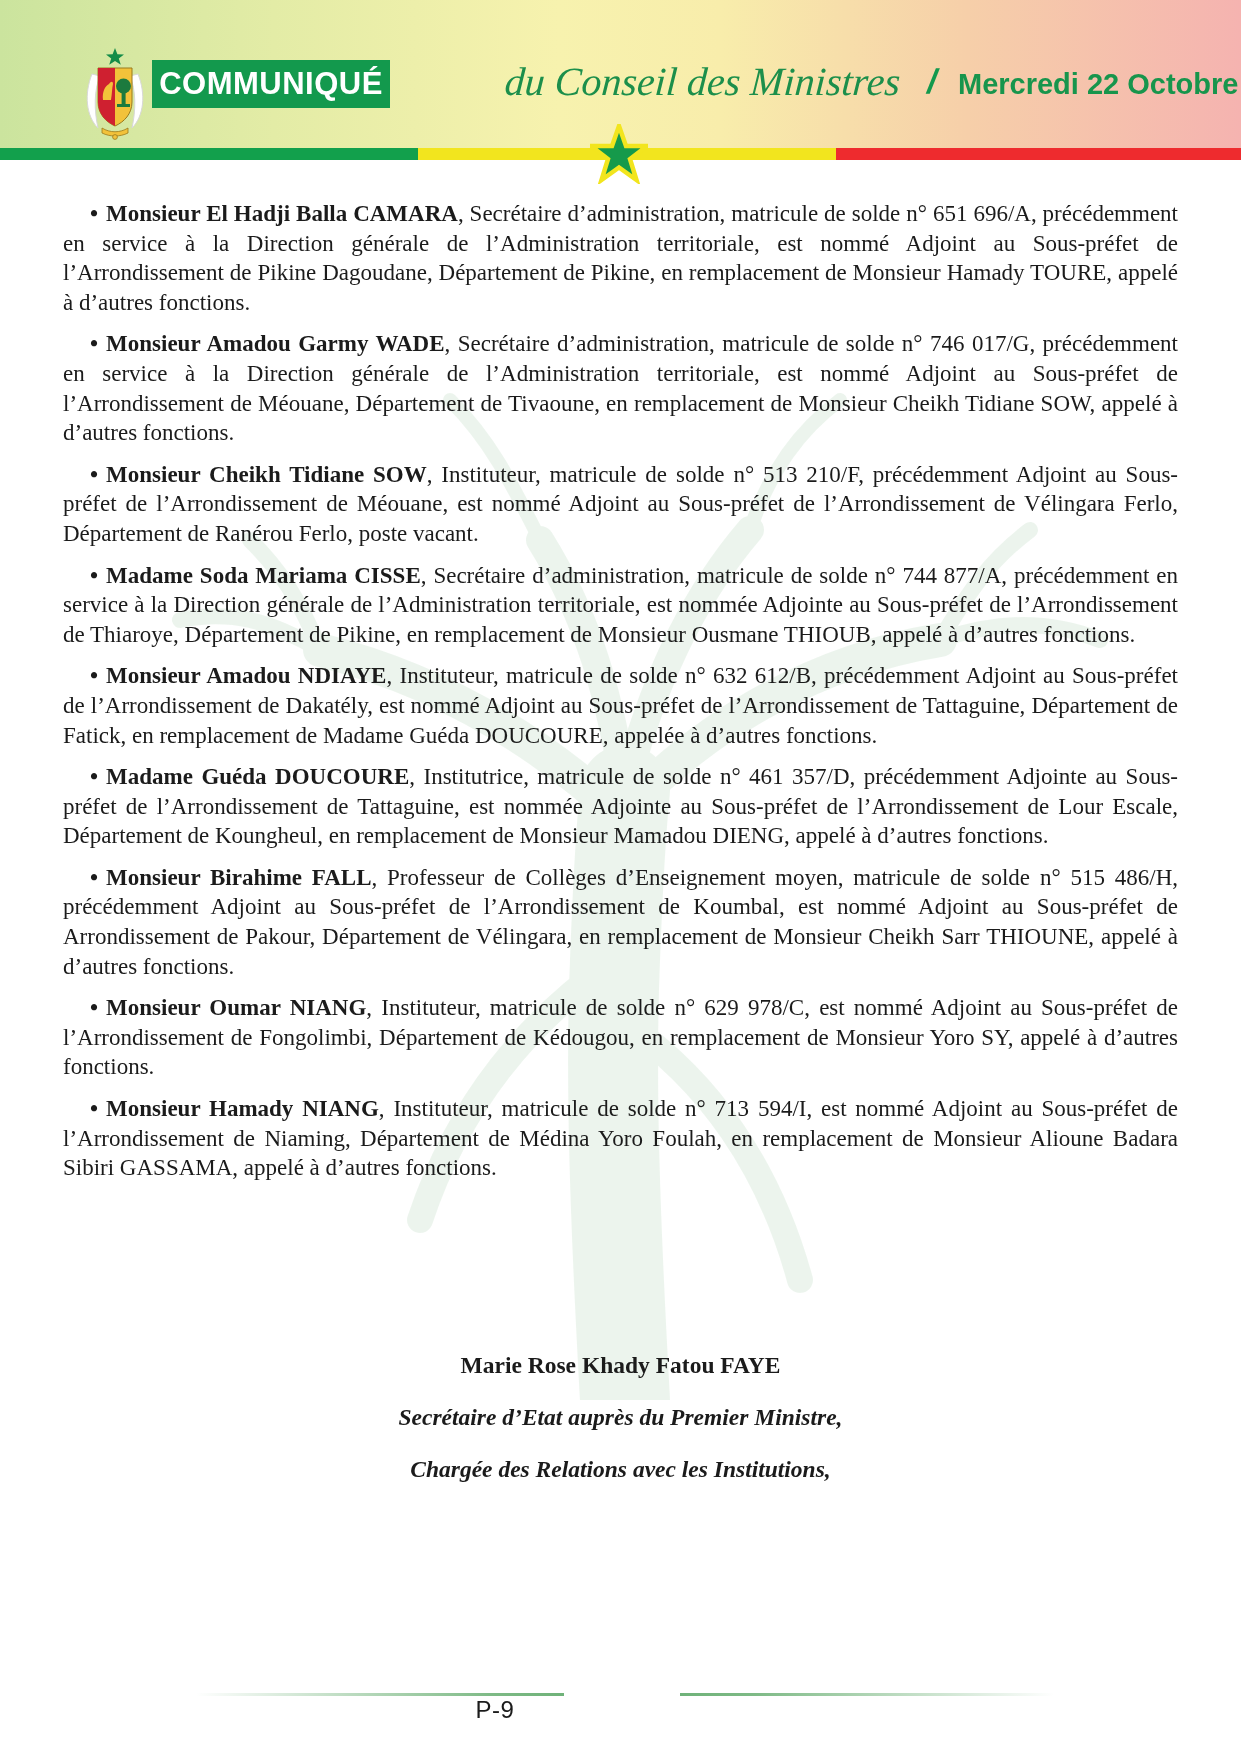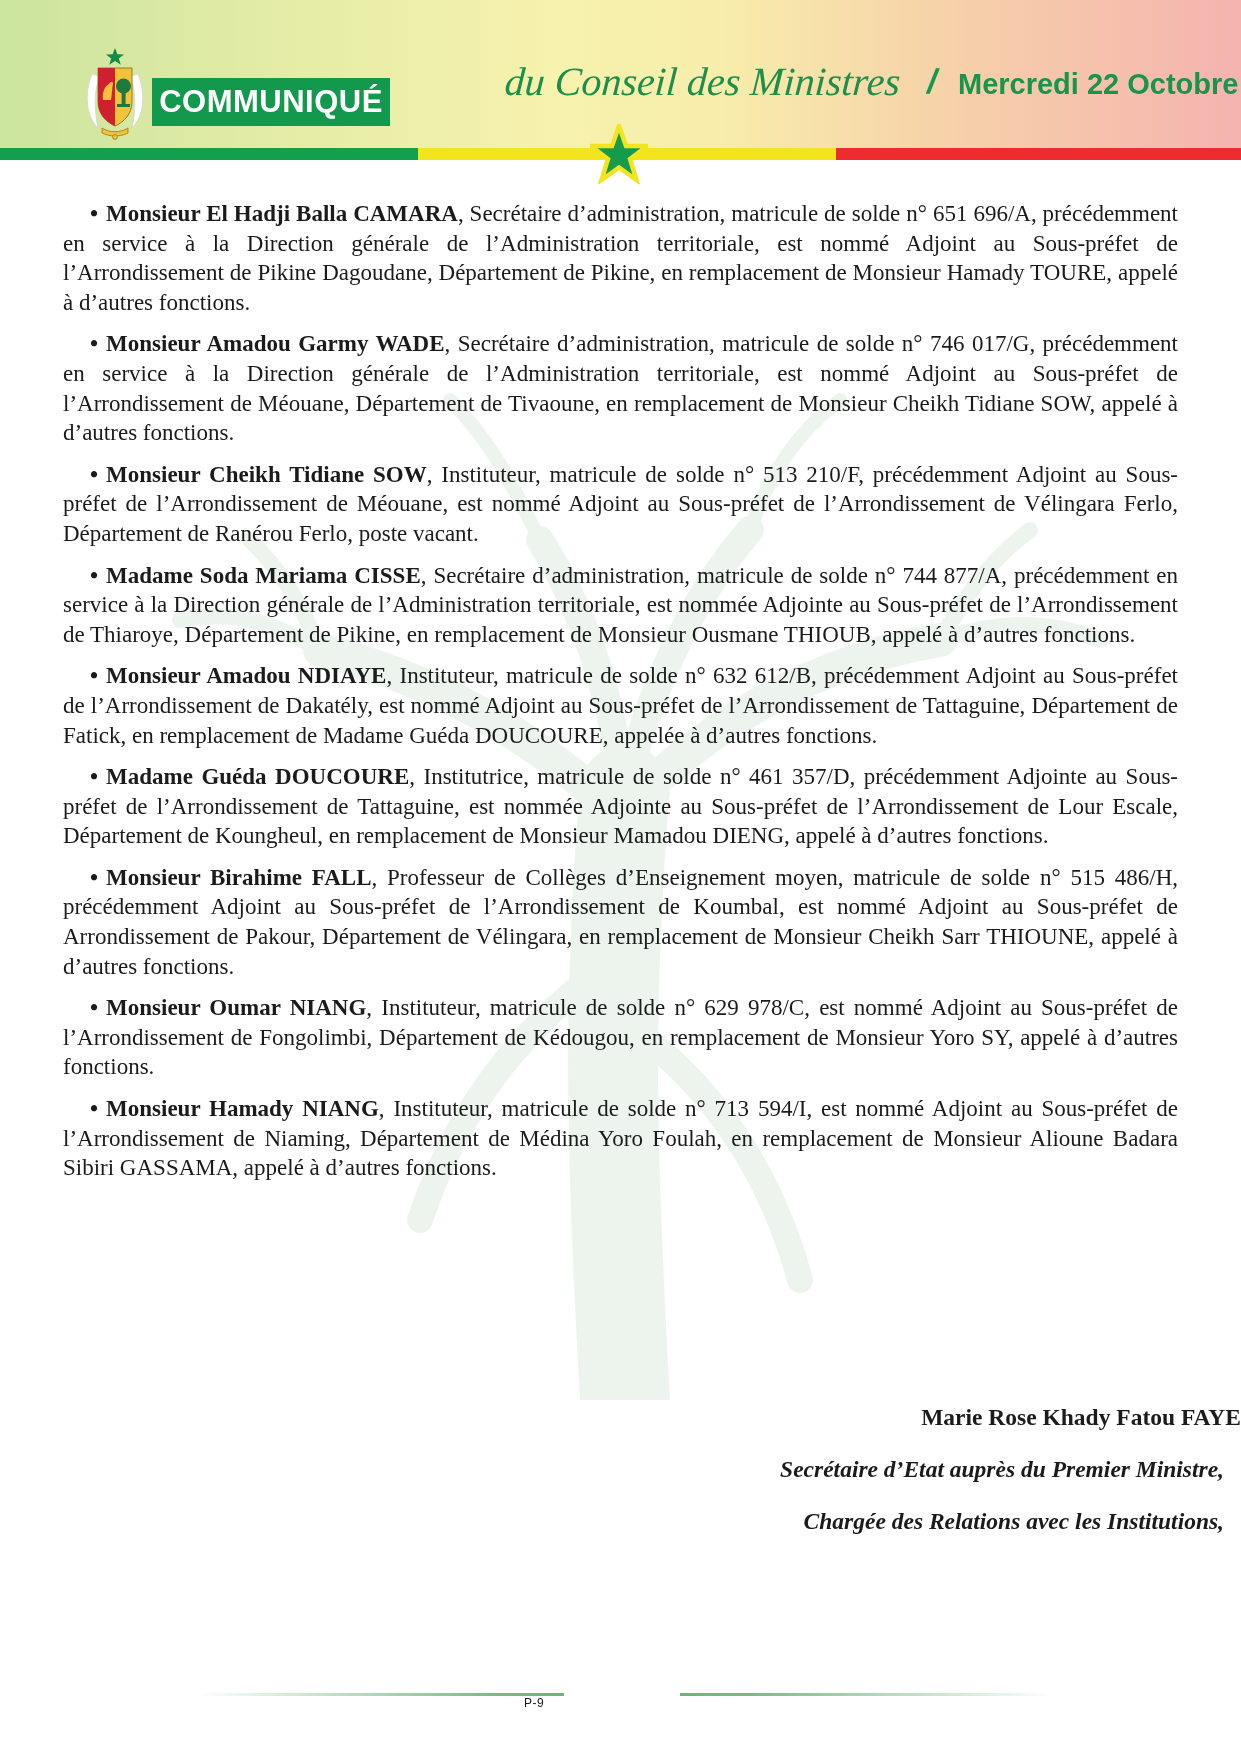--- a/index.html
+++ b/index.html
@@ -11,21 +11,21 @@
     font-family:"Liberation Serif", serif;
     color:#1b1b1b;
   }
   
   .header{
     position:absolute;left:0;top:0;width:1241px;height:148px;
     background:linear-gradient(90deg,#cbe49e 0%,#e3eca6 22%,#f7f2ae 45%,#f8edab 58%,#f6cfa9 78%,#f5b3b0 100%);
   }
   .coat-of-arms{position:absolute;left:84px;top:44px;width:62px;height:96px;}
   .banner{
-    position:absolute;left:152px;top:78px;width:238px;height:48px;
+    position:absolute;left:152px;top:60px;width:238px;height:48px;
     background:#13994d;display:flex;align-items:center;justify-content:center;
   }
   .banner span{
     color:#ffffff;font-family:"Liberation Sans",sans-serif;
     font-weight:bold;font-size:31px;letter-spacing:.5px;
   }
   .script-text{
     position:absolute;left:505px;top:58px;width:430px;
     font-family:"Liberation Serif",serif;font-style:italic;
     font-size:40px;color:#1c8f4b;white-space:nowrap;
@@ -55,42 +55,41 @@
   }
   .doc-body p{
     margin:0 0 12px 0;
     font-size:23px;line-height:29.6px;
     text-align:justify;text-indent:27px;
   }
   .doc-body .bullet{font-weight:bold;padding-right:8px;}
   .doc-body strong{font-weight:bold;}
   
   .signature{
-    position:absolute;left:0;top:1400px;width:1241px;text-align:right;
+    position:absolute;left:0;top:1348px;width:1241px;text-align:center;
   }
   .signature .sig-name{
     font-weight:bold;font-size:23.5px;line-height:35px;margin:0;
   }
   .signature .sig-line{
     font-weight:bold;font-style:italic;font-size:23.5px;line-height:35px;margin:17px;
   }
   
   .footer-rule-left{
     position:absolute;top:1693px;left:196px;width:368px;height:3px;
     background:linear-gradient(90deg,rgba(139,196,146,0),#7eba86 80%,#6fb279 100%);
   }
   .footer-rule-right{
     position:absolute;top:1693px;left:680px;width:374px;height:3px;
     background:linear-gradient(90deg,#6fb279 0%,#7eba86 20%,rgba(139,196,146,0) 100%);
   }
   .page-number{
     position:absolute;top:1696px;left:0;width:990px;text-align:center;
-    font-family:"Liberation Sans",sans-serif;font-size:12px;color:#1b1b1b;
+    font-family:"Liberation Sans",sans-serif;font-size:24px;color:#1b1b1b;
     letter-spacing:.5px;
-    padding-left:39px;
   }
 </style>
 </head>
 <body>
 
 <div class="header">
 
   <svg class="coat-of-arms" viewBox="0 0 62 96" xmlns="http://www.w3.org/2000/svg">
 
     <path d="M8 30 C0 50 2 72 14 84 C10 66 10 46 16 32 Z" fill="#ffffff" stroke="#d8d8d8" stroke-width="1"></path>

